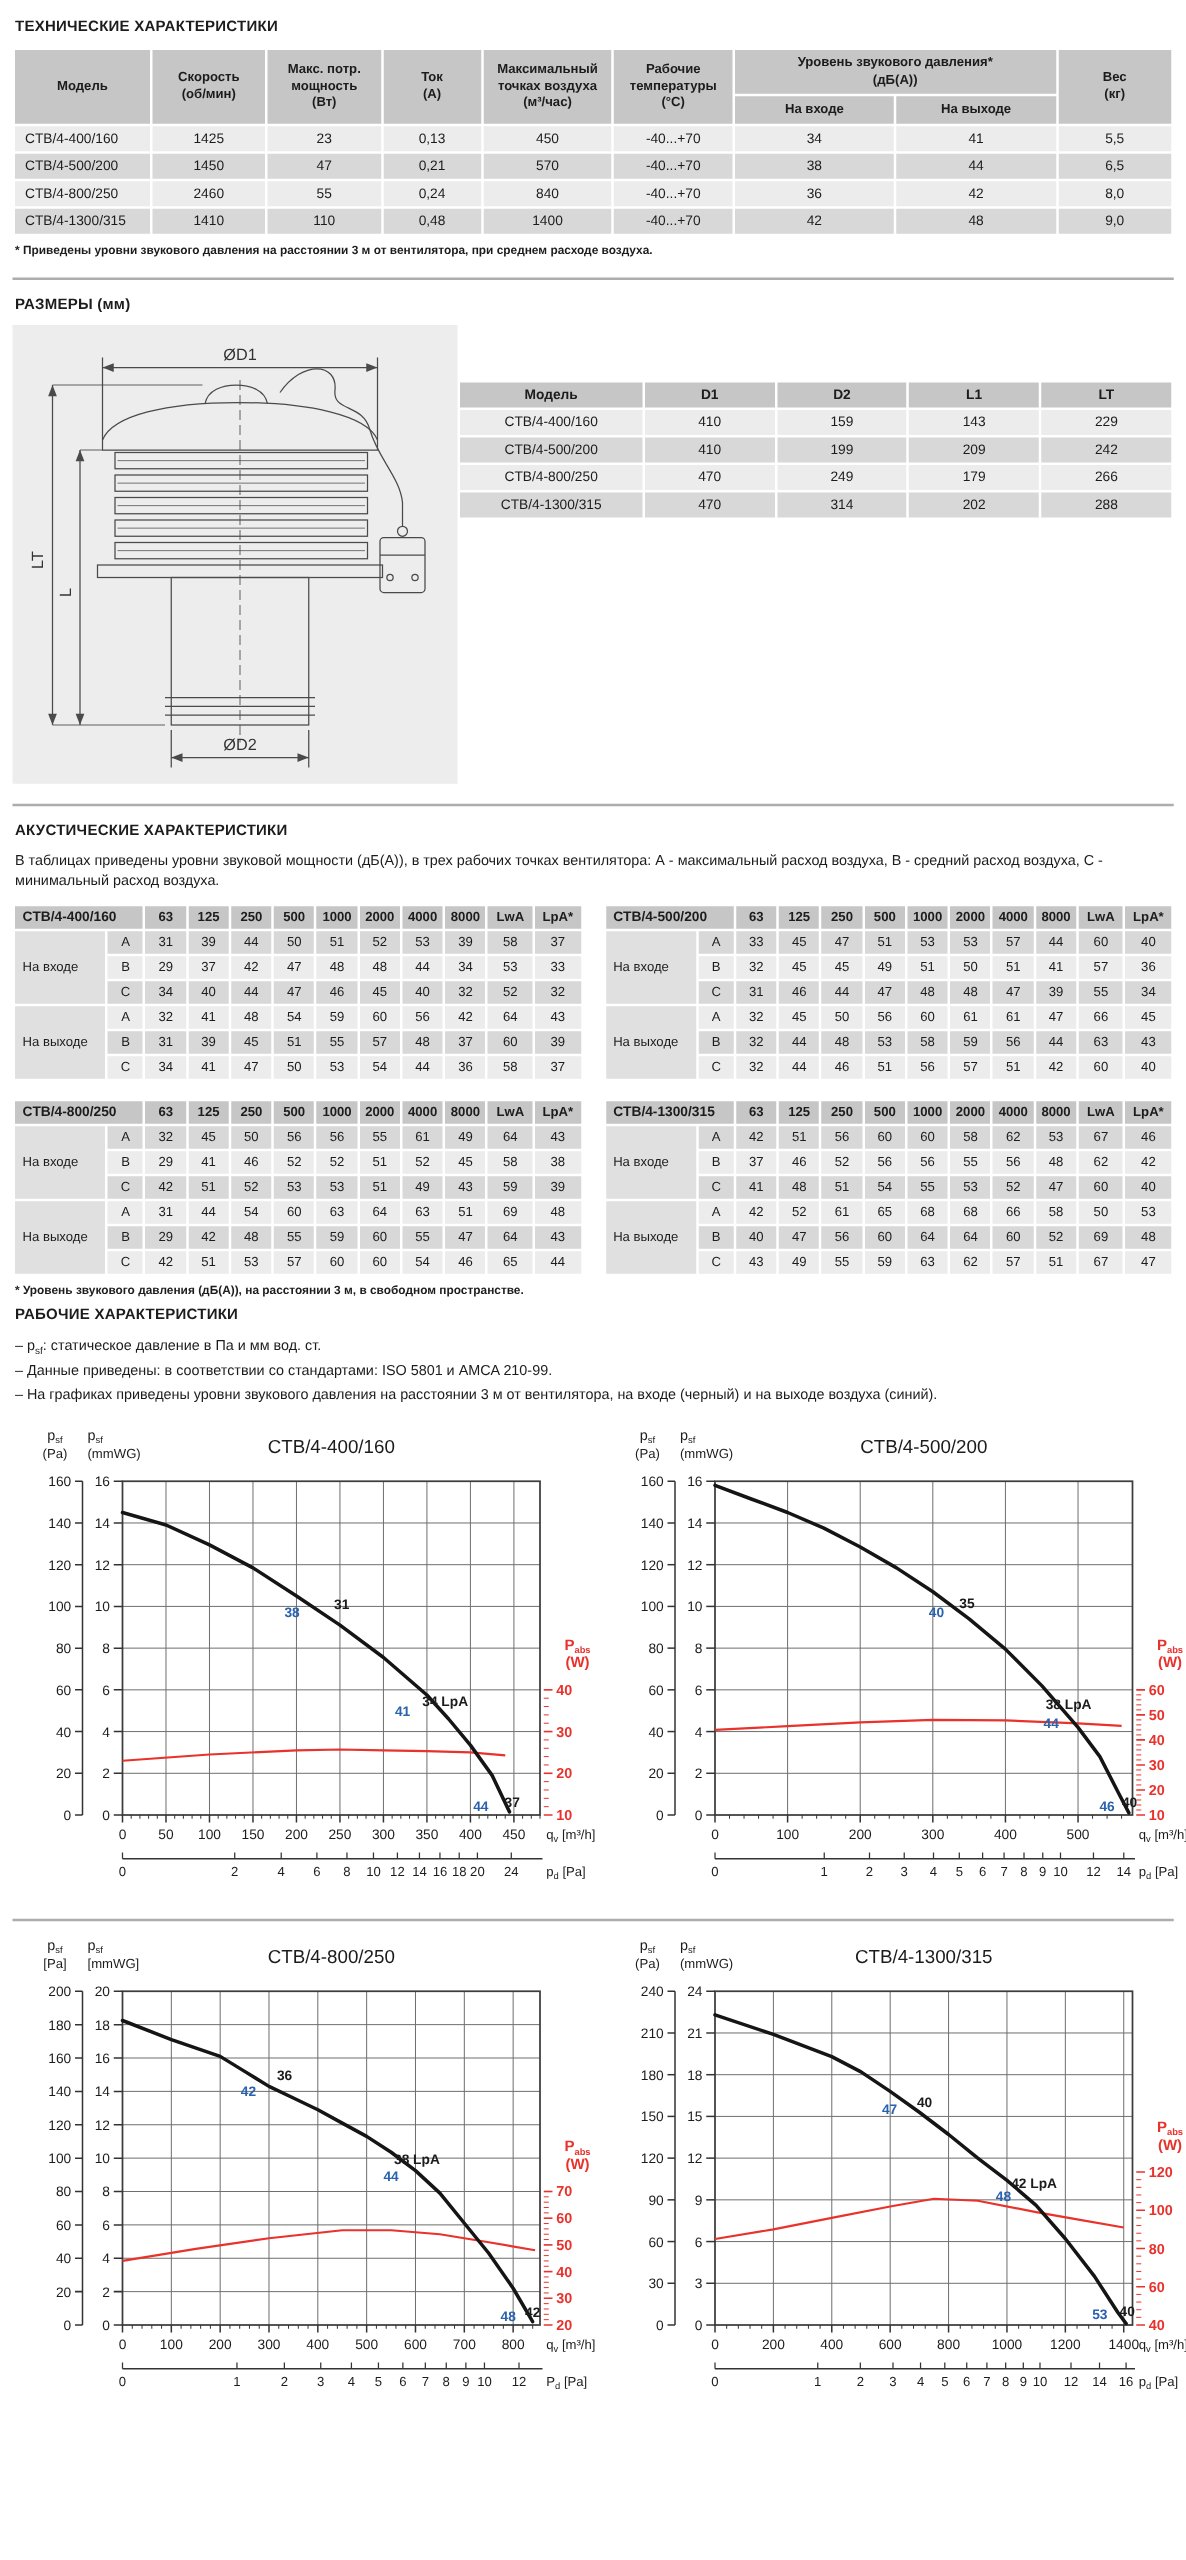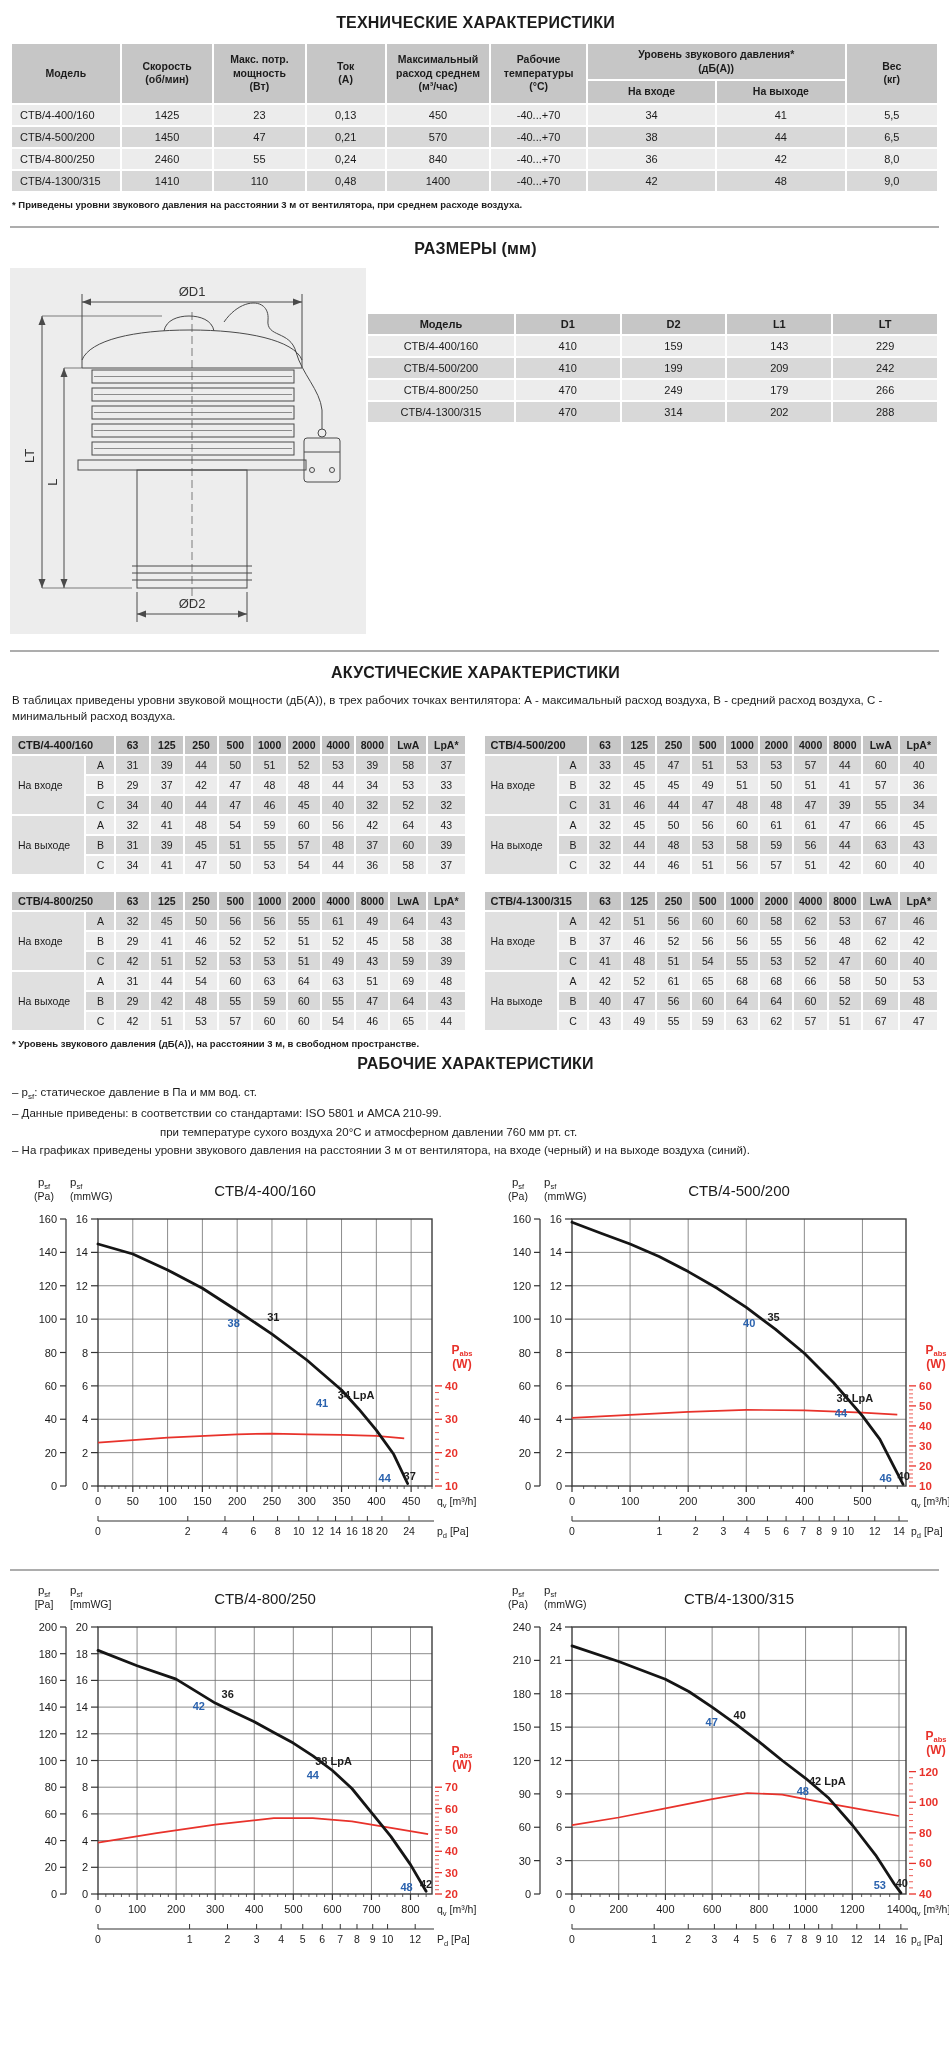--- a/index.html
+++ b/index.html
@@ -1,17 +1,17 @@
 <!DOCTYPE html>
 <html><head>
 <meta charset="utf-8">
 <style>
   html,body{margin:0;padding:0;background:#fff;}
   body{width:949px;font-family:"Liberation Sans",sans-serif;color:#1c1c1c;padding:8px 10px 14px 10px;box-sizing:border-box;}
-  h2.sec{font-size:16px;font-weight:700;margin:6px 0 10px 2px;letter-spacing:.2px;text-align:center;}
+  h2.sec{font-size:12px;font-weight:700;margin:6px 0 10px 2px;letter-spacing:.2px;}
   .rule{border-top:2px solid #adadad;margin:16px 0 12px 0;height:0;}
   table{border-collapse:separate;border-spacing:2px;width:100%;}
   th{background:#c6c6c6;font-weight:700;text-align:center;vertical-align:middle;}
   .tech th{font-size:10.5px;padding:4px 3px;white-space:pre-line;line-height:1.3;}
   .tech td{font-size:11px;padding:4px 5px;text-align:center;}
   td.model{text-align:left;padding-left:8px;}
   tr.r-light td{background:#ececec;}
   tr.r-dark td{background:#d8d8d8;}
   .footnote{font-size:9.5px;font-weight:600;margin:6px 0 2px 2px;}
   .dims-row{display:flex;align-items:flex-start;}
@@ -55,21 +55,21 @@
         <tr>
           <th rowspan="2">Модель</th>
           <th rowspan="2">Скорость
 (об/мин)</th>
           <th rowspan="2">Макс. потр.
 мощность
 (Вт)</th>
           <th rowspan="2">Ток
 (А)</th>
           <th rowspan="2">Максимальный
-расход среднем
+точках воздуха
 (м³/час)</th>
           <th rowspan="2">Рабочие
 температуры
 (°С)</th>
           <th colspan="2">Уровень звукового давления*
 (дБ(А))</th>
           <th rowspan="2">Вес
 (кг)</th>
         </tr>
         <tr>
@@ -702,21 +702,20 @@
         </table>
       </div>
     <p class="footnote">* Уровень звукового давления (дБ(А)), на расстоянии 3 м, в свободном пространстве.</p>
   </section>
 
   <section>
     <h2 class="sec">РАБОЧИЕ ХАРАКТЕРИСТИКИ</h2>
     <div class="notes">
         <div class="note">– p<sub>sf</sub>: статическое давление в Па и мм вод. ст.</div>
         <div class="note">– Данные приведены: в соответствии со стандартами:  ISO 5801 и AMCA 210-99.</div>
-        <div class="note cont">при температуре сухого воздуха 20°С и атмосферном давлении 760 мм рт. ст.</div>
         <div class="note">– На графиках приведены уровни звукового давления на расстоянии 3 м от вентилятора, на входе (черный) и на выходе воздуха (синий).</div>
       </div>
     <div class="charts-row">
         <div class="chart-cell"><svg width="474" height="392" viewBox="0 0 474 392" font-family="Liberation Sans, sans-serif">
             <text x="255" y="25" font-size="15" fill="#1c1c1c" text-anchor="middle">CTB/4-400/160</text>
             <text x="34" y="15" font-size="11.5" fill="#1c1c1c" text-anchor="middle">p<tspan font-size="7.5" dy="2.5">sf</tspan></text>
             <text x="34" y="29" font-size="10.5" fill="#1c1c1c" text-anchor="middle">(Pa)</text>
             <text x="60" y="15" font-size="11.5" fill="#1c1c1c">p<tspan font-size="7.5" dy="2.5">sf</tspan></text>
             <text x="60" y="29" font-size="10.5" fill="#1c1c1c">(mmWG)</text>
             <line x1="56" y1="315" x2="56" y2="48" stroke="#333" stroke-width="1.2"></line>

